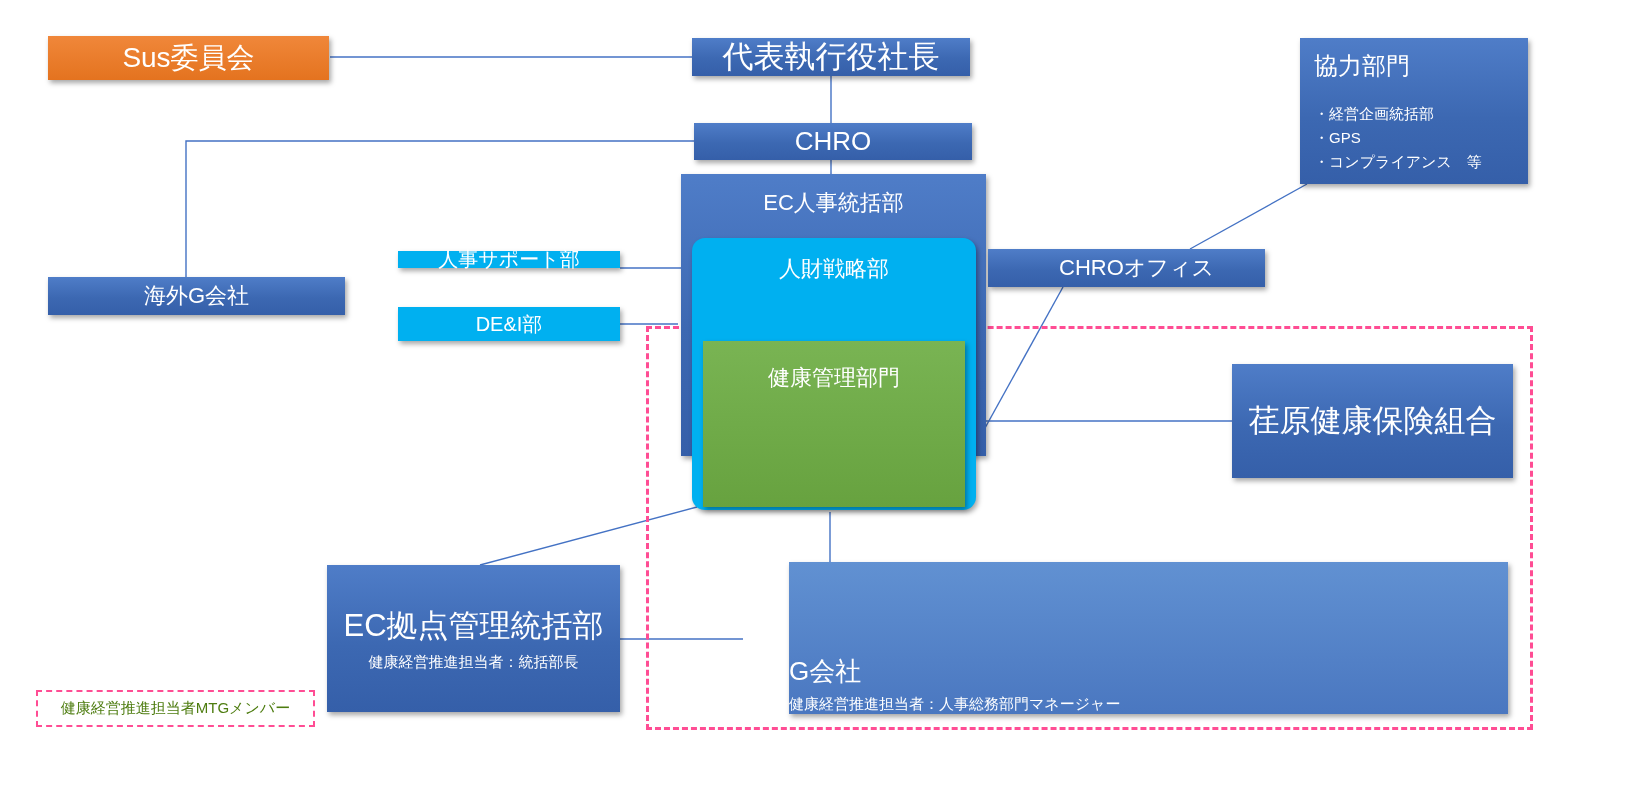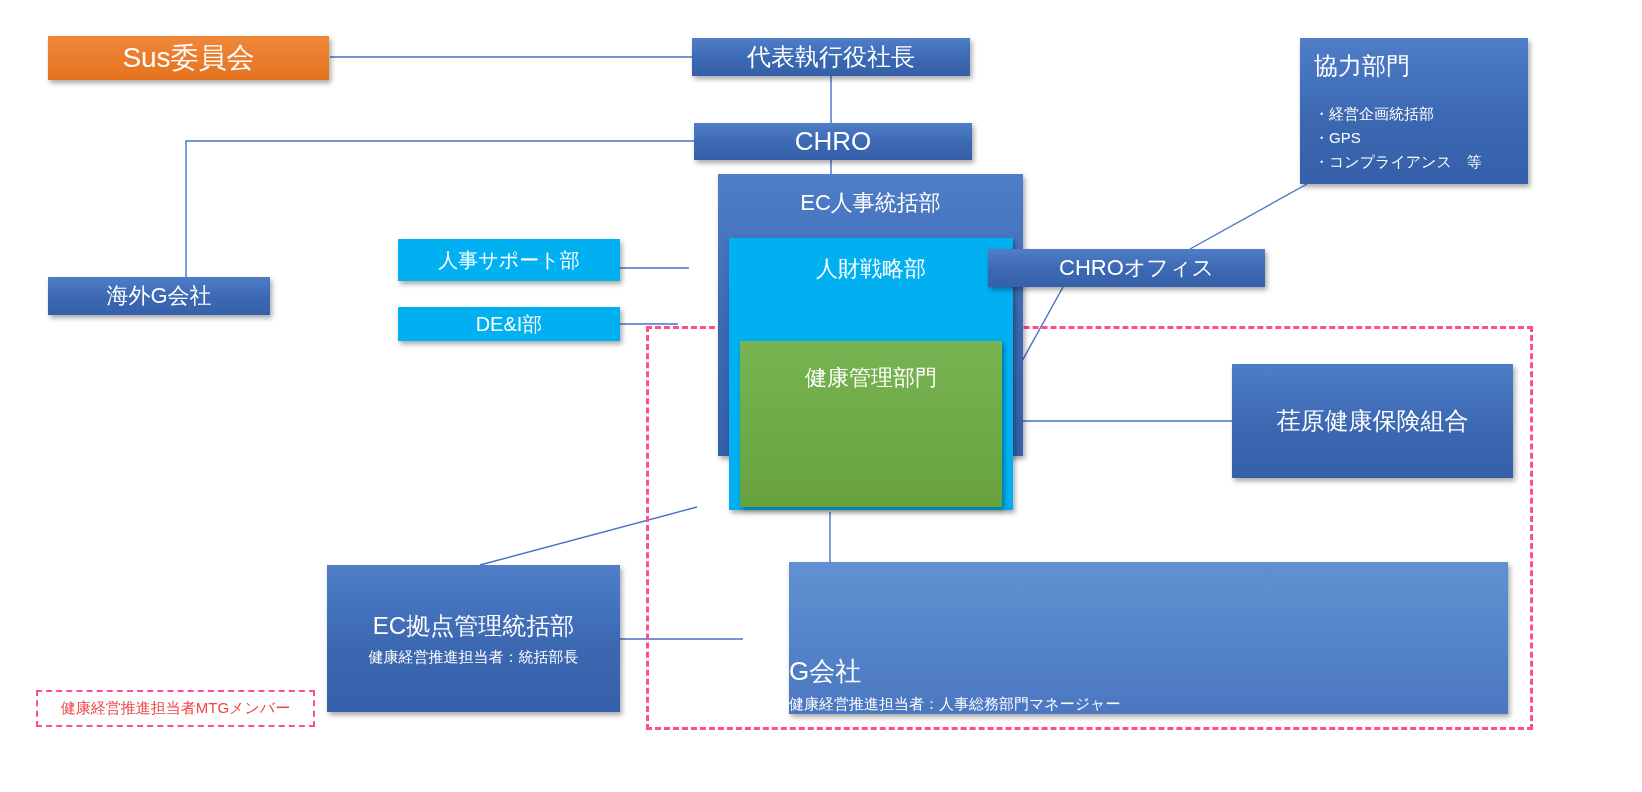--- a/index.html
+++ b/index.html
@@ -24,38 +24,38 @@
   }
   .shadow{box-shadow:2px 3px 5px rgba(0,0,0,0.35);}
   .blue{background:linear-gradient(180deg,#4f7dc8 0%,#3c68b2 55%,#355fa9 100%);}
   .blue-light{background:linear-gradient(180deg,#6191d2 0%,#4a77c0 100%);}
   .orange{background:linear-gradient(180deg,#f0873a 0%,#e4731f 100%);}
   .cyan{background:#00B0F0;}
   .green{background:linear-gradient(180deg,#79b453 0%,#67a23f 100%);}
   .center{display:flex;align-items:center;justify-content:center;text-align:center;}
   .t28{font-size:28px;}
   .t26{font-size:26px;}
-  .t24{font-size:24px;}
+  .t24{font-size:31px;}
   .t22{font-size:22px;}
   .t20{font-size:20px;}
   .coop-box{padding:12px 14px;}
   .coop-title{font-size:24px;}
   .coop-items{margin-top:20px;font-size:15px;line-height:24px;}
   .coop-items span{display:block;}
   .inner-title{display:block;text-align:center;}
   .green-items{margin-top:30px;padding:0 14px;font-size:17px;line-height:30px;}
   .green-items span{display:block;}
   .two-line{display:flex;flex-direction:column;align-items:center;justify-content:center;text-align:center;}
   .two-line .sub{font-size:15px;margin-top:6px;}
   .g-box{display:flex;flex-direction:column;justify-content:flex-end;padding-left:0;margin-left:46px;}
   .g-box .sub{font-size:15px;margin-top:6px;}
   .legend-box{
     position:absolute;z-index:2;
     border:2px dashed #FF4D94;
-    background:#ffffff;color:#ef4444;
+    background:#ffffff;color:#4d7c0f;
     box-sizing:border-box;
     display:flex;align-items:center;justify-content:center;
     font-size:15px;
   }
 </style>
 </head>
 <body>
 
 <div id="canvas">
 
@@ -92,41 +92,41 @@
 
   <div class="node blue shadow coop-box" style="left:1300px;top:38px;width:228px;height:146px;">
     <span class="coop-title">協力部門</span>
     <div class="coop-items">
       <span>・経営企画統括部</span>
       <span>・GPS</span>
       <span>・コンプライアンス　等</span>
     </div>
   </div>
 
-  <div class="node blue shadow" style="left:718px;top:174px;width:305px;height:282px;">
+  <div class="node blue shadow" style="left:681px;top:174px;width:305px;height:282px;">
     <span class="inner-title t22" style="margin-top:14px;">EC人事統括部</span>
 
-    <div class="node cyan shadow" style="left:11px;top:64px;width:284px;height:272px;">
+    <div class="node cyan shadow" style="left:11px;top:64px;width:284px;height:272px;border-radius:13px;">
       <span class="inner-title t22" style="margin-top:16px;">人財戦略部</span>
 
       <div class="node green shadow" style="left:11px;top:103px;width:262px;height:166px;">
         <span class="inner-title t22" style="margin-top:22px;">健康管理部門</span>
       </div>
     </div>
   </div>
 
-  <div class="node cyan shadow center t20" style="left:398px;top:239px;width:222px;height:42px;">
+  <div class="node cyan shadow center t20" style="left:398px;top:251px;width:222px;height:17px;">
     <span>人事サポート部</span>
   </div>
 
   <div class="node cyan shadow center t20" style="left:398px;top:307px;width:222px;height:34px;">
     <span>DE&amp;I部</span>
   </div>
 
-  <div class="node blue shadow center t22" style="left:48px;top:277px;width:222px;height:38px;text-align:center;">
+  <div class="node blue shadow center t22" style="left:48px;top:277px;width:297px;height:38px;text-align:center;">
     <span>海外G会社</span>
   </div>
 
   <div class="node blue shadow center t22" style="left:988px;top:249px;width:277px;height:38px;padding-left:20px;">
     <span>CHROオフィス</span>
   </div>
 
   <div class="node blue shadow center t24" style="left:1232px;top:364px;width:281px;height:114px;">
     <span>荏原健康保険組合</span>
   </div>

